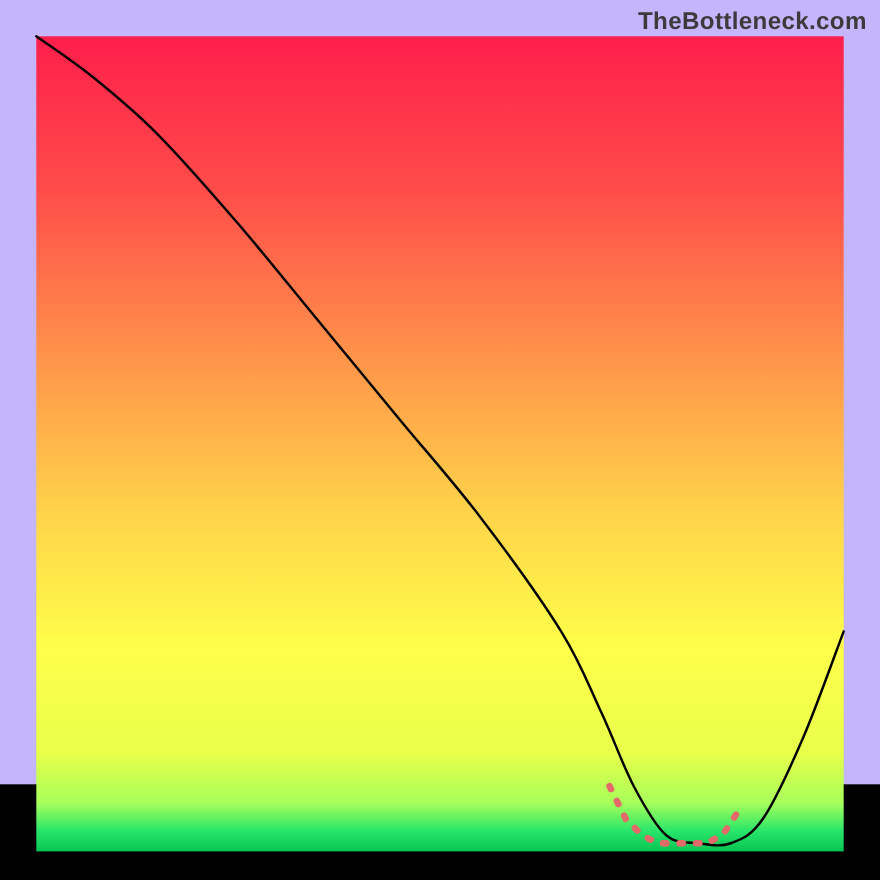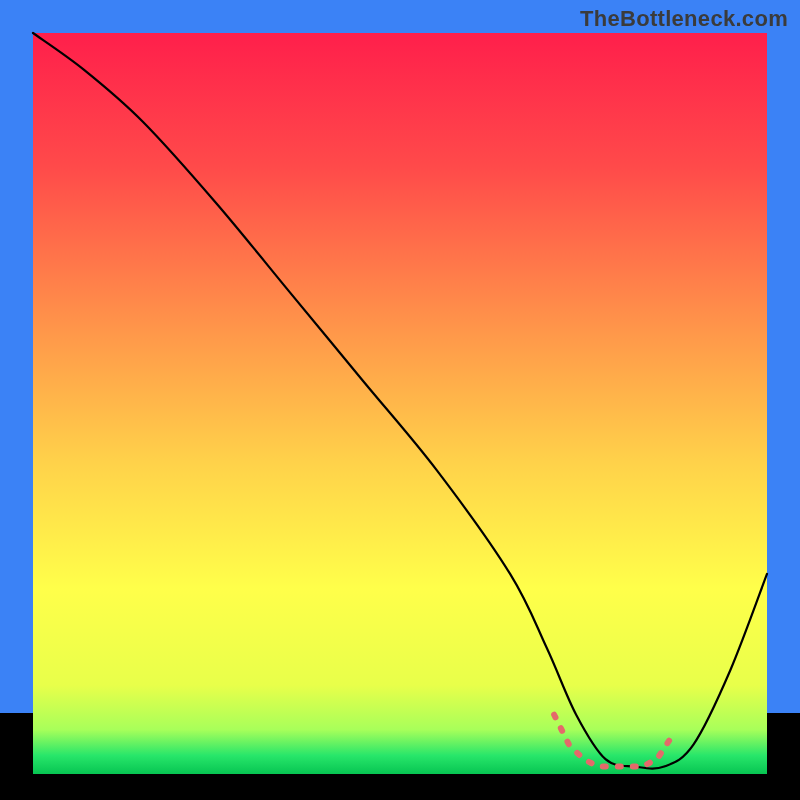--- a/index.html
+++ b/index.html
@@ -8,21 +8,21 @@
     width: 800px;
     height: 800px;
     background: #000000;
     overflow: hidden;
     font-family: Arial, Helvetica, sans-serif;
   }
   .frame {
     position: relative;
     width: 800px;
     height: 713px;
-    background: #3b82f6;
+    background: #c4b5fd;
   }
   .watermark {
     position: absolute;
     top: 6px;
     right: 12px;
     color: #3b3b3b;
     font-size: 22px;
     font-weight: 600;
     letter-spacing: 0.3px;
     user-select: none;

